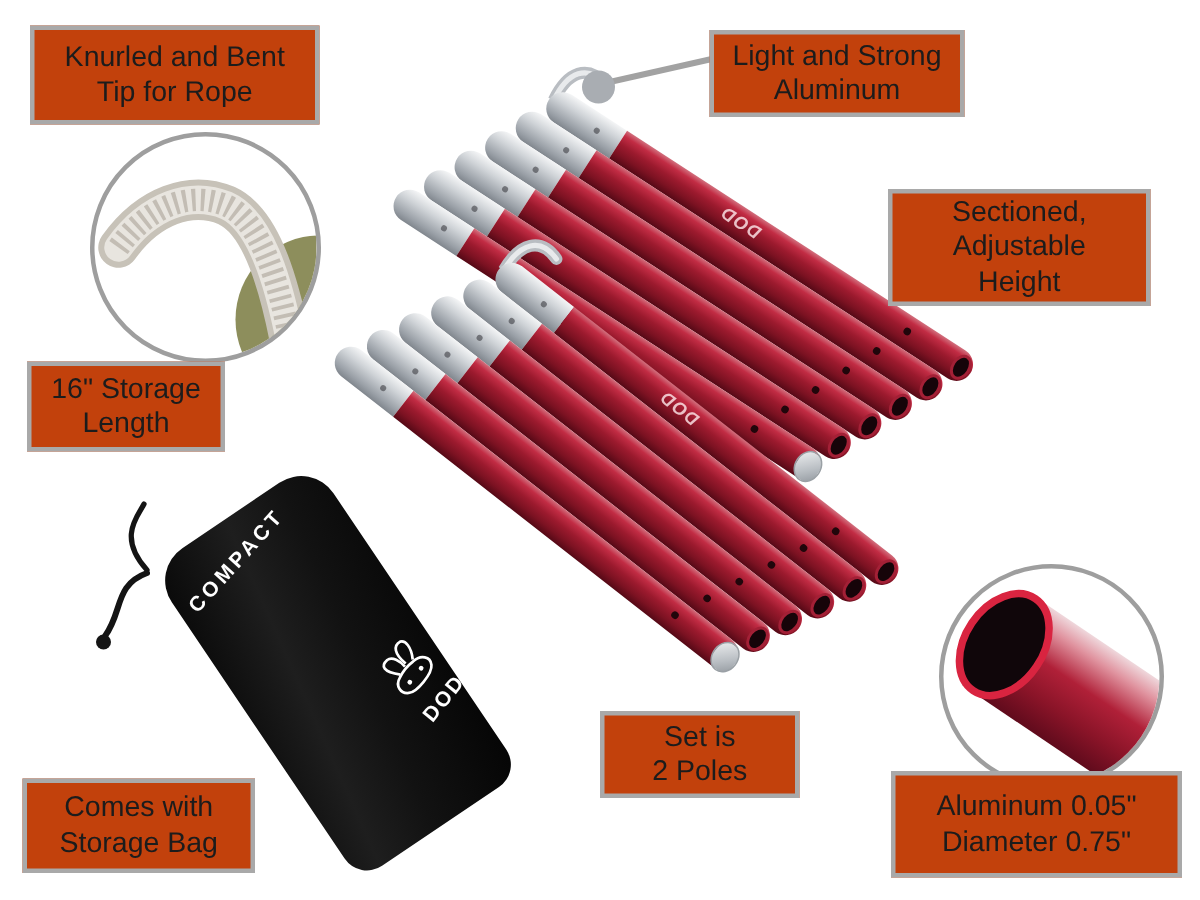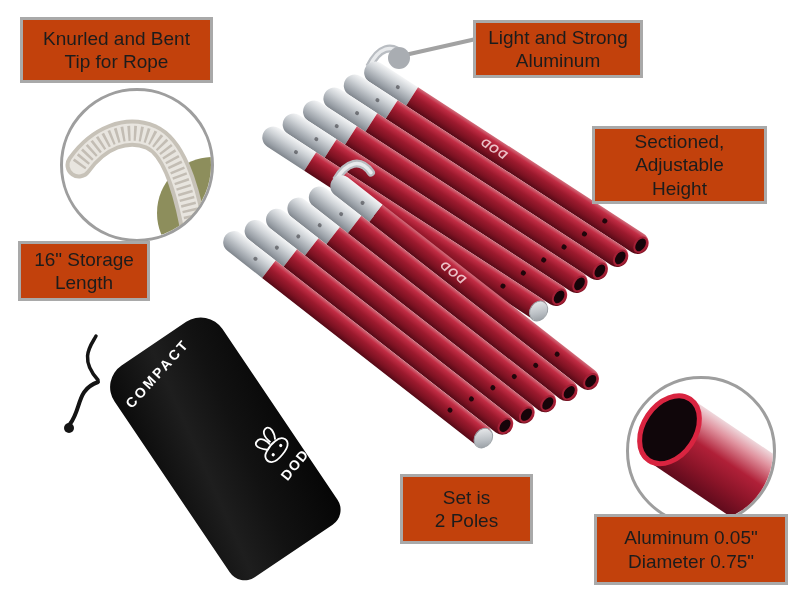--- a/index.html
+++ b/index.html
@@ -9,21 +9,21 @@
   
   .callout{position:absolute;background:#c2410c;border:3px solid #a9a9a9;
            display:flex;align-items:center;justify-content:center;text-align:center;
            white-space:pre-line;color:#1c1c1c;font-size:19px;line-height:1.22;
            font-weight:500;z-index:10;box-sizing:border-box;}
   #c-knurled {left:20px;  top:17px;  width:193px; height:66px;}
   #c-lightstrong{left:473px;top:20px; width:170px; height:58px;}
   #c-sectioned{left:592px; top:110px; width:175px; height:78px;margin-top:16px;}
   #c-storage {left:18px;  top:241px; width:132px; height:60px;}
   #c-bagnote {left:15px;  top:519px; width:155px; height:63px;}
-  #c-setnote {left:400px; top:474px; width:133px; height:70px;}
+  #c-setnote {left:400px; top:474px; width:133px; height:58px;}
   #c-diam    {left:594px; top:514px; width:194px; height:71px;}
 
   
   .inset{position:absolute;border-radius:50%;border:3px solid #9e9e9e;background:#fff;
          overflow:hidden;z-index:6;}
   #inset-tip {left:60px; top:88px; width:148px;height:148px;}
   #inset-tube{left:626px;top:376px;width:144px;height:144px;}
   .inset svg{display:block;}
 
   
@@ -226,18 +226,20 @@
 
   <div class="callout" id="c-knurled">Knurled and Bent
 Tip for Rope</div>
   <div class="callout" id="c-lightstrong">Light and Strong
 Aluminum</div>
   <div class="callout" id="c-sectioned">Sectioned,
 Adjustable
 Height</div>
   <div class="callout" id="c-storage">16" Storage
 Length</div>
+  <div class="callout" id="c-bagnote">Comes with
+Storage Bag</div>
   <div class="callout" id="c-setnote">Set is
 2 Poles</div>
   <div class="callout" id="c-diam">Aluminum 0.05"
 Diameter 0.75"</div>
 
 </div>
 
 </body></html>

